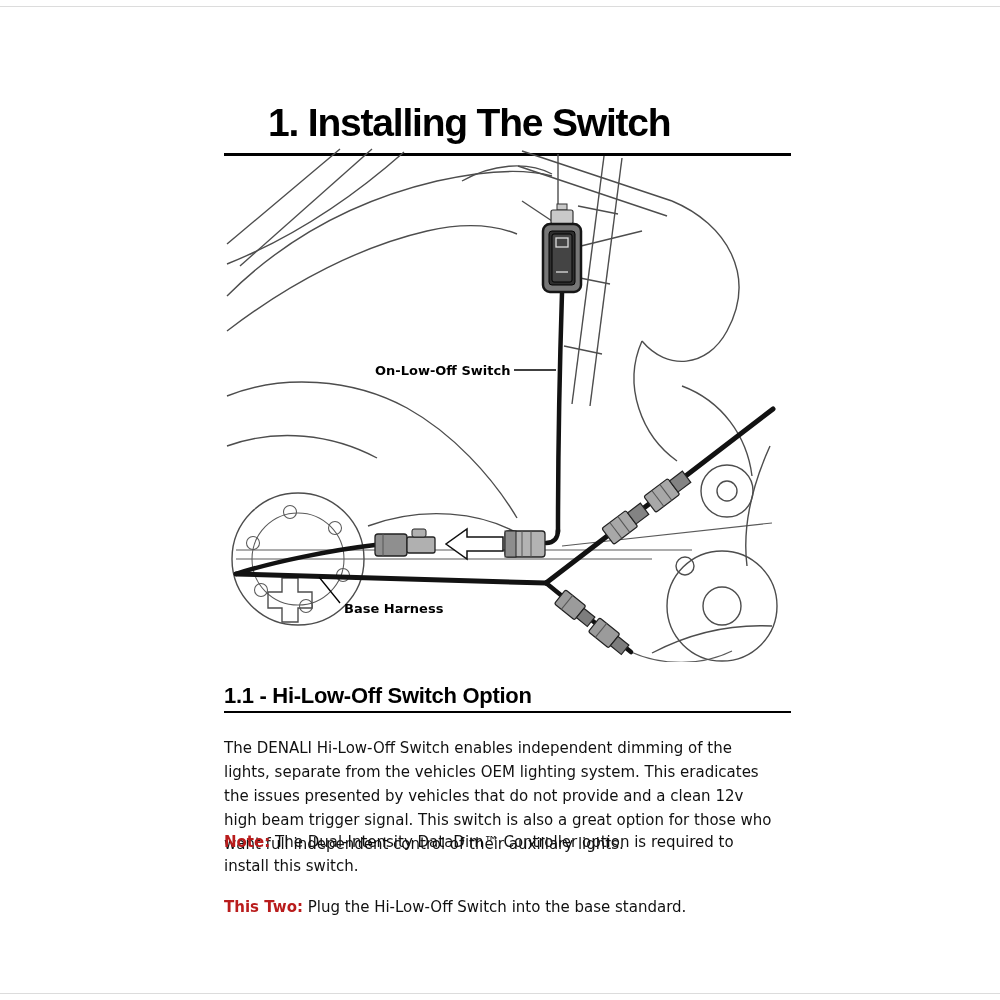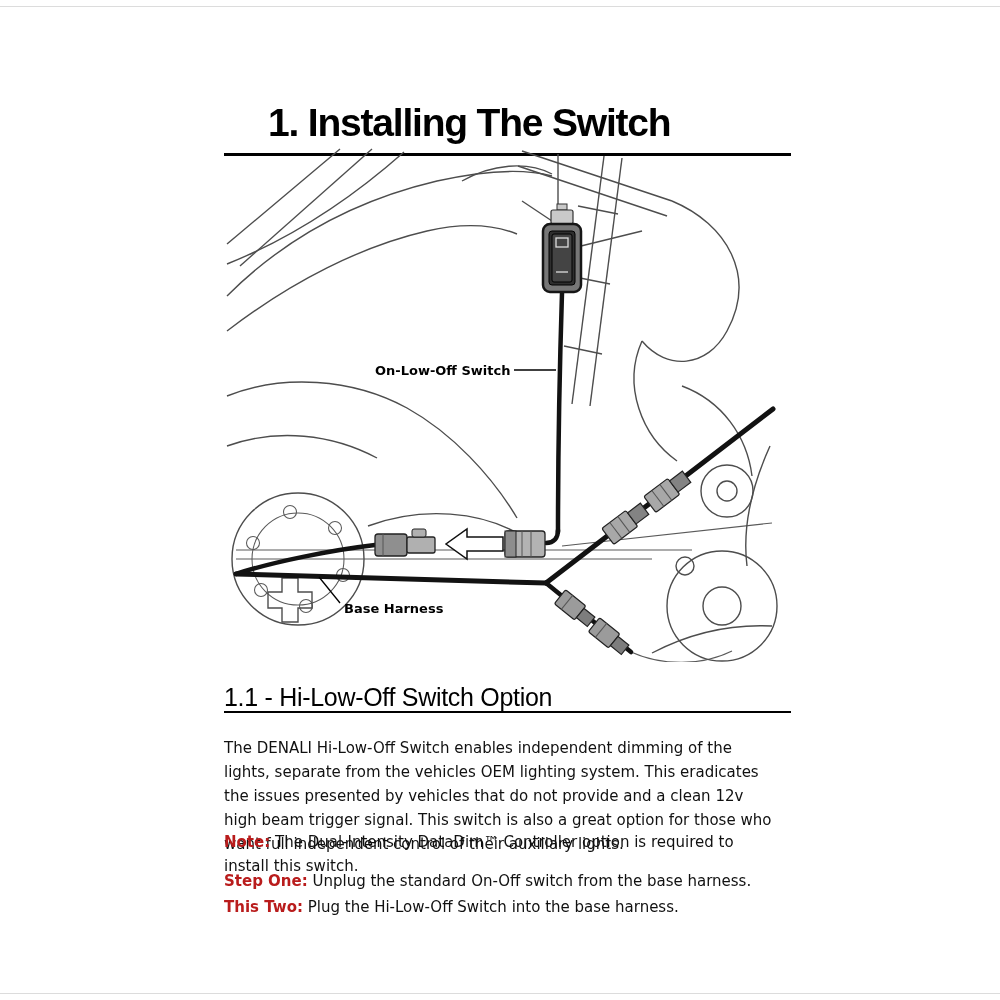--- a/index.html
+++ b/index.html
@@ -10,22 +10,22 @@
   .edge-line{position:absolute;left:0;width:1000px;height:1px;background:#dcdcdc;}
   .doc-title{
     position:absolute;left:224px;top:101px;width:570px;
     font-family:"Liberation Sans",sans-serif;font-weight:bold;
     font-size:39px;letter-spacing:-1.2px;color:#000;white-space:nowrap;margin-left:44px;
   }
   .rule-1{position:absolute;left:224px;top:153px;width:567px;height:3px;background:#000;}
   .figure{position:absolute;left:222px;top:146px;width:570px;height:516px;}
   .section-title{
     position:absolute;left:224px;top:683px;width:570px;
-    font-family:"Liberation Sans",sans-serif;font-weight:normal;
-    font-size:25px;letter-spacing:-0.3px;color:#000;white-space:nowrap;
+    font-family:"Liberation Sans",sans-serif;font-weight:bold;
+    font-size:22px;letter-spacing:-0.3px;color:#000;white-space:nowrap;
   }
   .rule-2{position:absolute;left:224px;top:711px;width:567px;height:2px;background:#000;}
   .body-copy{position:absolute;left:224px;width:548px;font-size:15px;line-height:24px;color:#111;}
   .p-main{top:721px;}
   .p-note{top:815px;}
   .p-step2:{top:880px;}
   .p-step-one{top:854px;}
   .p-step-two{top:880px;}
   .body-copy strong{font-weight:bold;color:#b91c1c;}
   svg text{font-family:"DejaVu Sans",sans-serif;font-weight:bold;font-size:13px;fill:#000;}
@@ -171,23 +171,19 @@
   <div class="section-title">1.1 - Hi-Low-Off Switch Option</div>
   <div class="rule-2"></div>
 
   <p class="body-copy p-main">The DENALI Hi-Low-Off Switch enables independent dimming of the lights, separate from the vehicles OEM lighting system.  This eradicates the issues presented by vehicles that do not provide and a clean 12v high beam trigger signal. This switch is also a great option for those who want full independent control of their auxiliary lights.</p>
 
   <p class="body-copy p-note">
     <strong>Note:</strong>
     <span>The Dual-Intensity DataDim™ Controller option is required to install this switch.</span>
   </p>
 
-  <p class="body-copy p-step-one">
-    <strong>Step One:</strong>
-    <span>Unplug the standard On-Off switch from the base harness.</span>
-  </p>
 
   <p class="body-copy p-step-two">
     <strong>This Two:</strong>
-    <span>Plug the Hi-Low-Off Switch into the base harness.</span>
+    <span>Plug the Hi-Low-Off Switch into the base standard.</span>
   </p>
 
 </div>
 
 </body></html>

